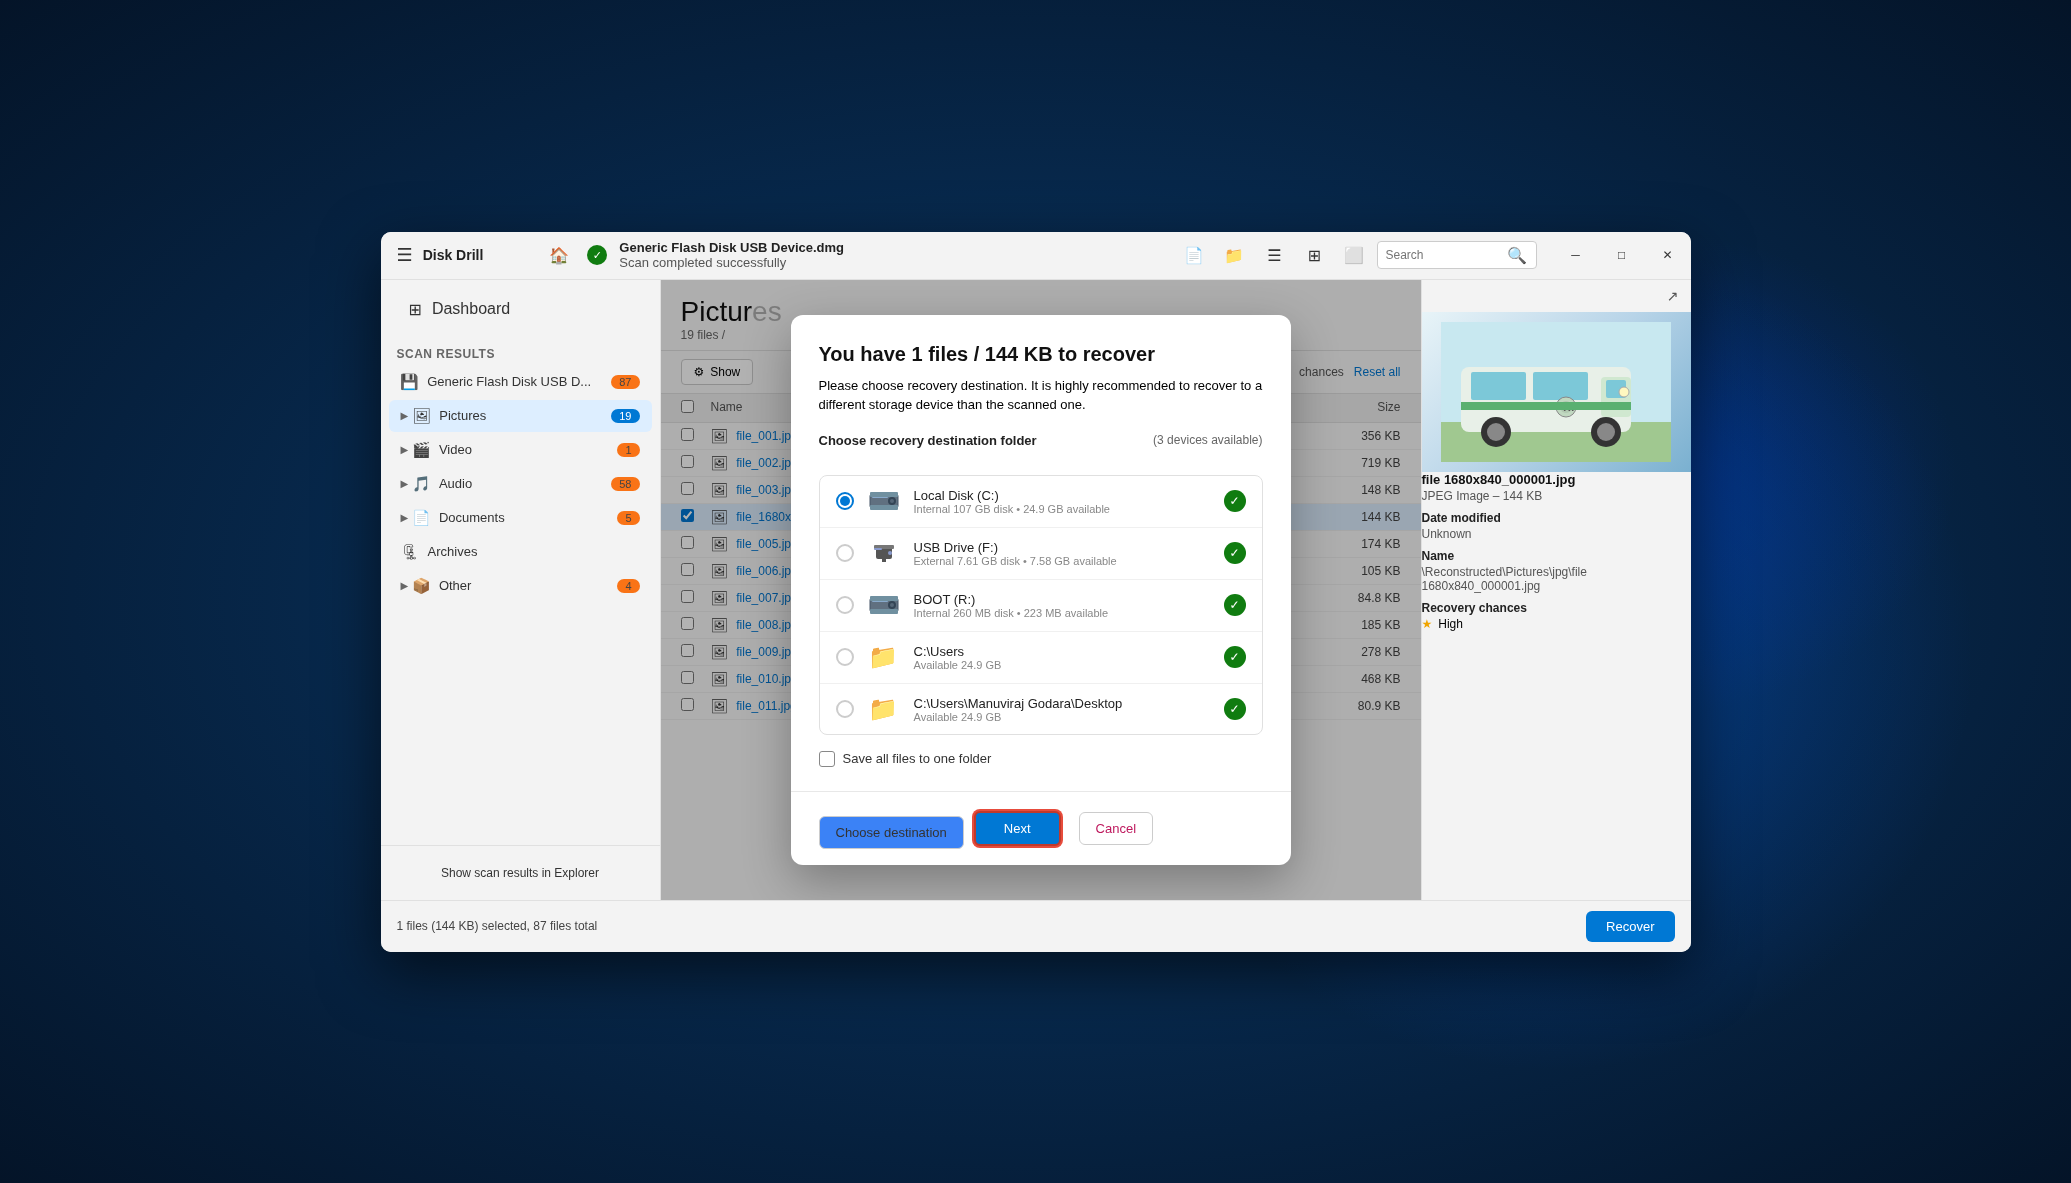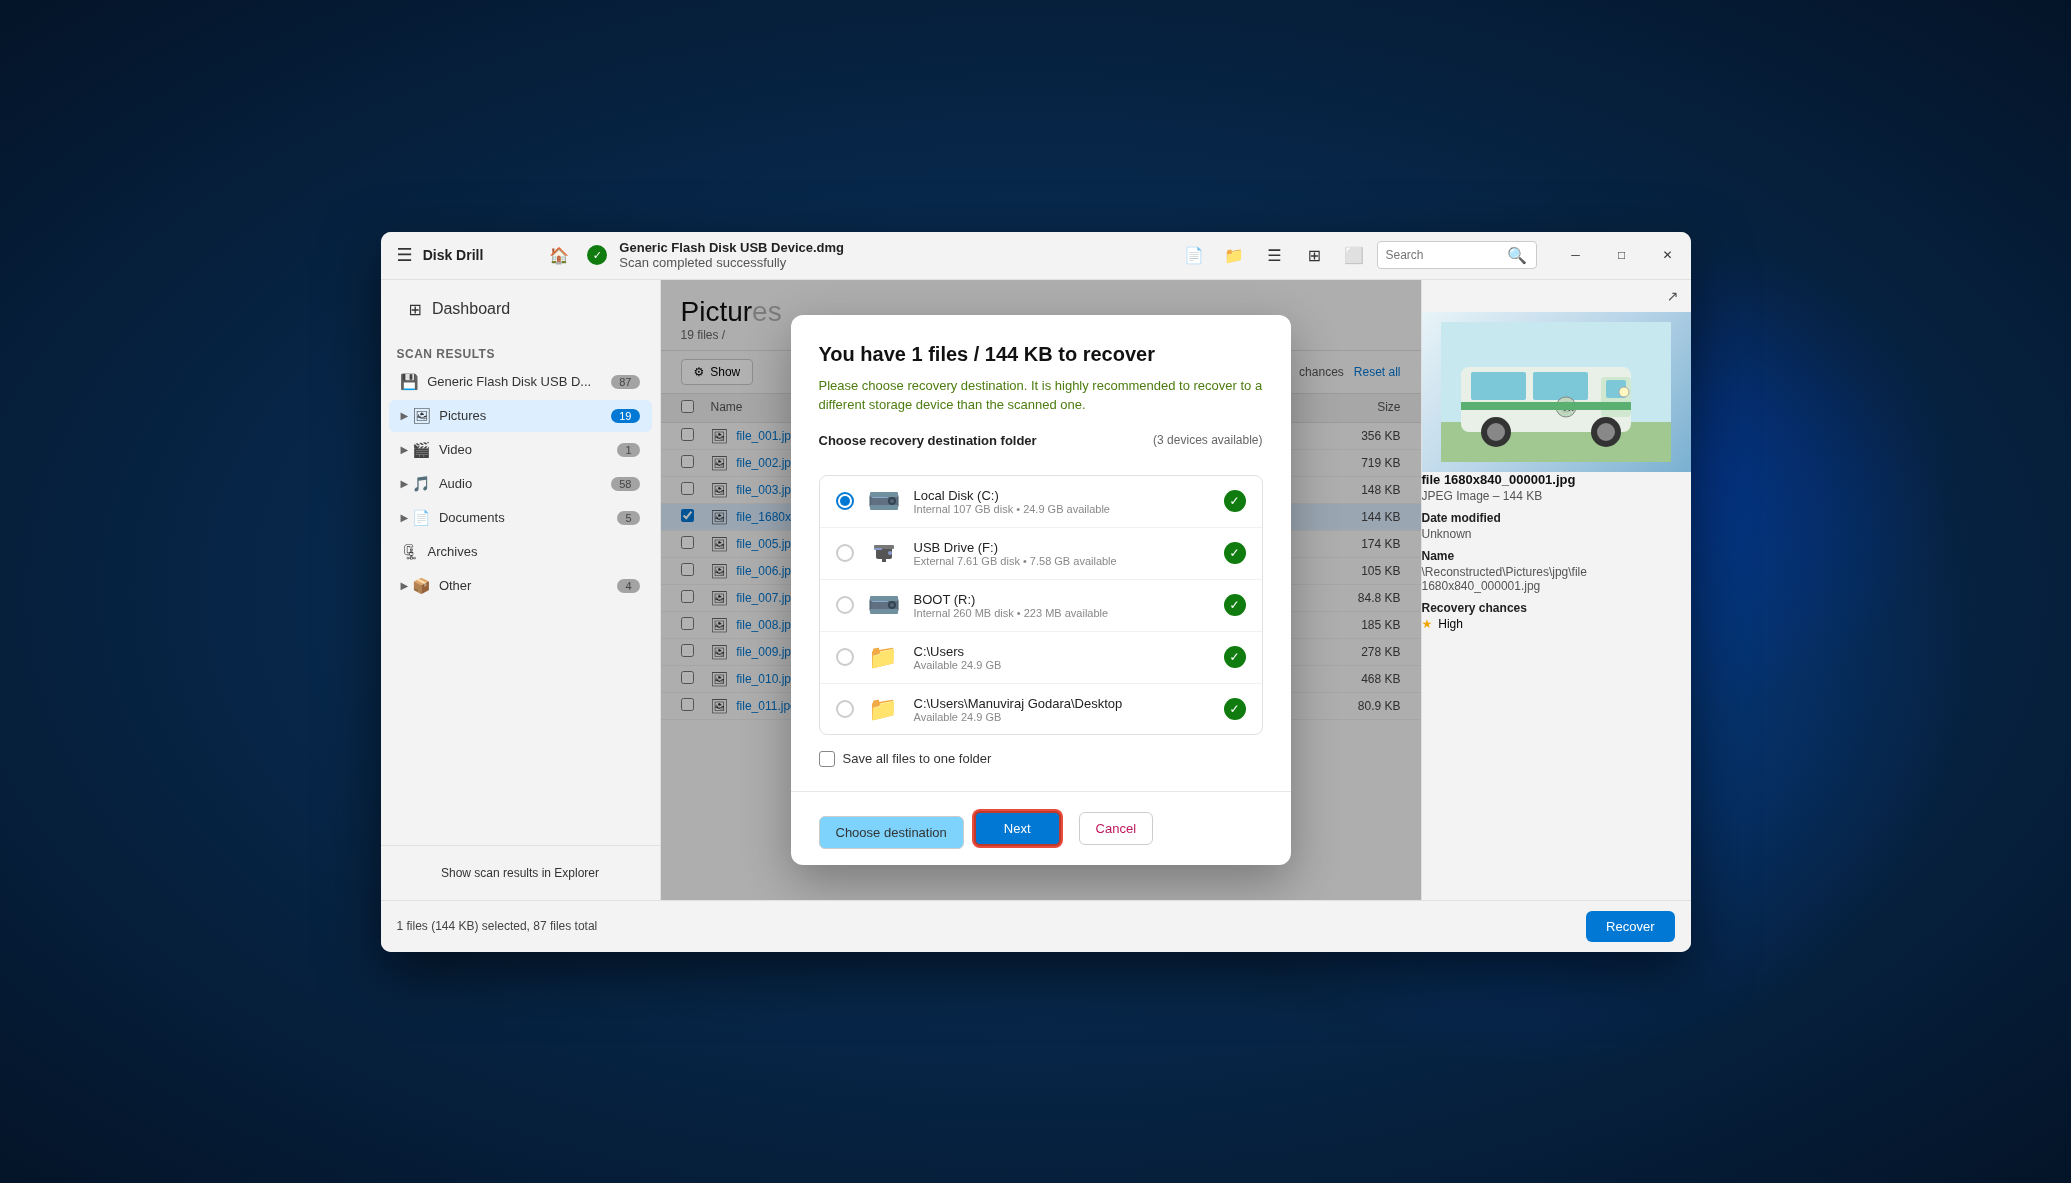--- a/index.html
+++ b/index.html
@@ -201,21 +201,21 @@
       font-size: 10px;
       color: #666;
       margin-right: 4px;
     }
     .sidebar-item .item-icon {
       margin-right: 8px;
       font-size: 15px;
     }
     .sidebar-item .item-label { flex: 1; }
     .sidebar-item .item-count {
-      background: #a3a3a3;
+      background: #f97316;
       border-radius: 10px;
       padding: 1px 8px;
       font-size: 11px;
       color: #444;
     }
     .sidebar-item.active .item-count {
       background: #0078d4;
       color: white;
     }
     .sidebar-bottom {
@@ -415,21 +415,21 @@
       flex: 1;
     }
     .modal-title {
       font-size: 20px;
       font-weight: 600;
       color: #111;
       margin-bottom: 10px;
     }
     .modal-subtitle {
       font-size: 13px;
-      color: #4d7c0f;
+      color: #000000;
       line-height: 1.5;
       margin-bottom: 18px;
     }
     .modal-section-title {
       font-size: 13px;
       font-weight: 600;
       color: #222;
       margin-bottom: 4px;
     }
     .devices-count {
@@ -534,21 +534,21 @@
       display: flex;
       align-items: center;
       padding: 16px 28px;
       border-top: 1px solid #e8e8e8;
       gap: 10px;
     }
     .choose-dest-btn {
       padding: 8px 16px;
       border: 1px solid #ccc;
       border-radius: 6px;
-      background: #7dd3fc;
+      background: #3b82f6;
       font-size: 13px;
       cursor: pointer;
       color: #333;
       margin-top: 8px;
     }
     .next-btn {
       padding: 8px 28px;
       background: #0078d4;
       color: white;
       border: 2px solid #c0392b;

